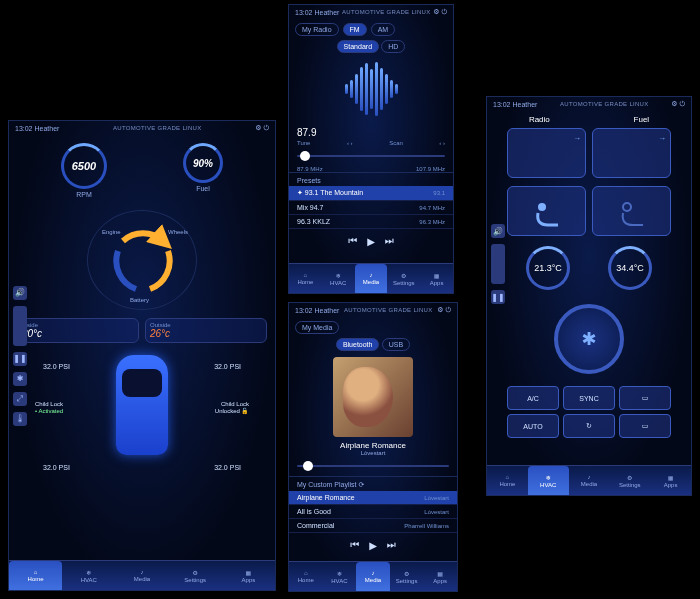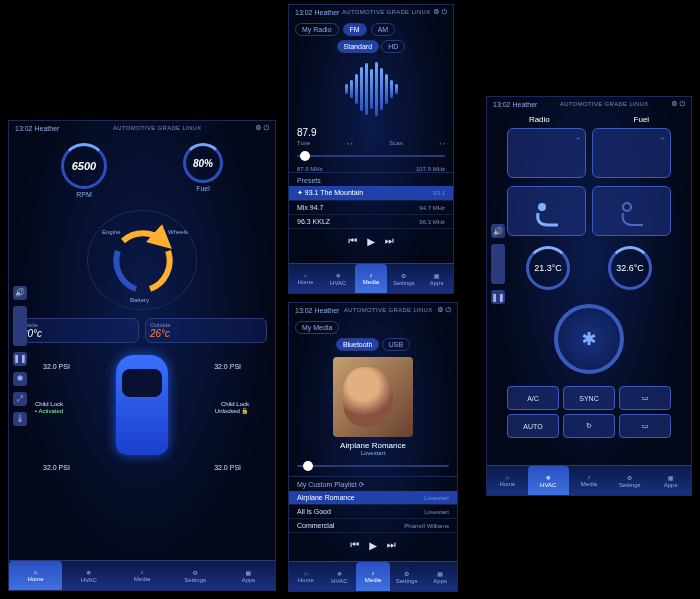--- a/index.html
+++ b/index.html
@@ -92,21 +92,21 @@
     <span class="logo">AUTOMOTIVE GRADE LINUX</span>
     <span>⚙ ⏻</span>
   </div>
 
   <div class="gauges">
     <div class="gauge">
         <div class="ring">6500</div>
         <div class="glabel">RPM</div>
       </div>
     <div class="gauge">
-        <div class="ring small">80%</div>
+        <div class="ring small">90%</div>
         <div class="glabel">Fuel</div>
       </div>
   </div>
 
   <div class="cycle">
     <svg width="110" height="100" viewBox="0 0 110 100">
         <path d="M35 30 A30 30 0 0 1 75 30" fill="none" stroke="#ffb030" stroke-width="6" marker-end="url(#a)"></path>
         <path d="M80 40 A30 30 0 0 1 62 78" fill="none" stroke="#ffb030" stroke-width="6"></path>
         <path d="M48 78 A30 30 0 0 1 30 40" fill="none" stroke="#2a50c0" stroke-width="6"></path>
         <defs>
@@ -353,21 +353,21 @@
           <circle cx="10" cy="6" r="4" fill="none" stroke="#4a6ac0" stroke-width="2"></circle>
           <path d="M6 12 Q4 24 16 24 L26 24" stroke="#4a6ac0" stroke-width="2" fill="none"></path>
         </svg>
       </div>
   </div>
   <div class="temps">
     <div class="temp">
         <span>21.3°C</span>
       </div>
     <div class="temp">
-        <span>32.6°C</span>
+        <span>34.4°C</span>
       </div>
   </div>
   <div class="fan"></div>
   <div class="hvac-grid">
     <div class="hbtn">A/C</div>
     <div class="hbtn">SYNC</div>
     <div class="hbtn">▭</div>
     <div class="hbtn">AUTO</div>
     <div class="hbtn">↻</div>
     <div class="hbtn">▭</div>

